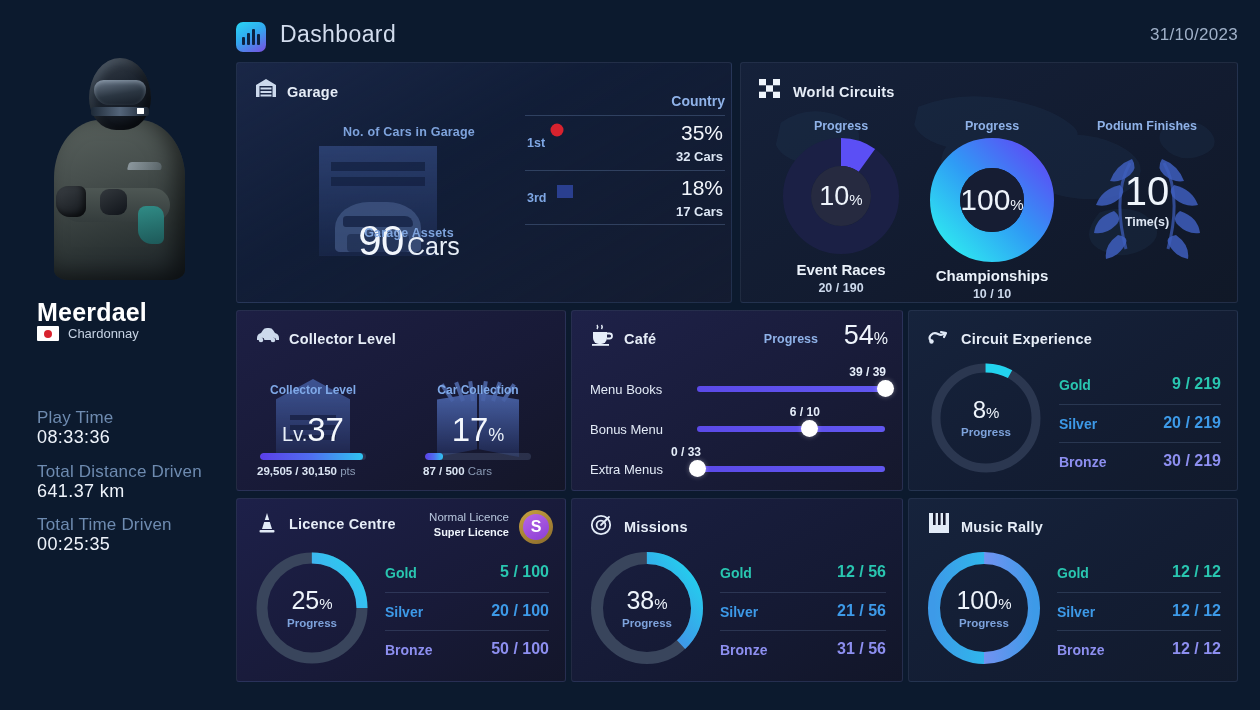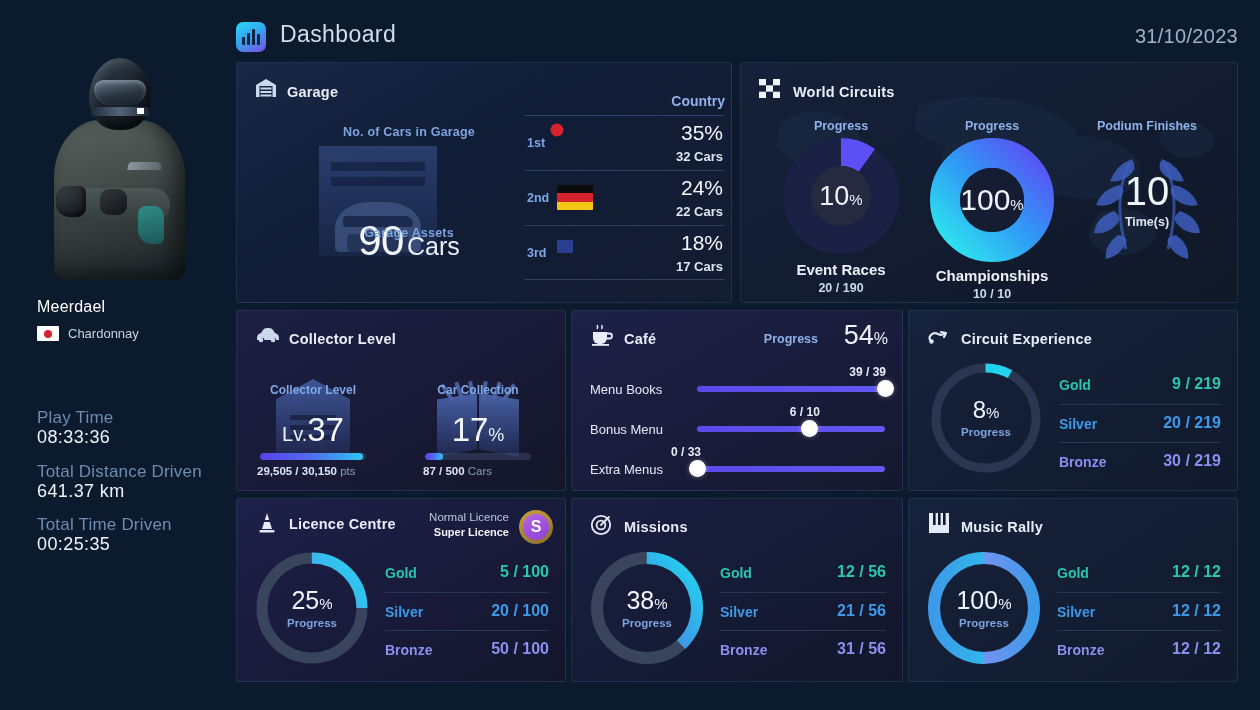--- a/index.html
+++ b/index.html
@@ -23,21 +23,21 @@
   .hdr-icon i:nth-child(1) { height: 8px; }
   .hdr-icon i:nth-child(2) { height: 12px; }
   .hdr-icon i:nth-child(3) { height: 16px; }
   .hdr-icon i:nth-child(4) { height: 11px; }
   .hdr-title {
     position: absolute; left: 280px; top: 21px;
     font-size: 23px; color: #d2dced; font-weight: 400; letter-spacing: .4px;
   }
   .hdr-date {
     position: absolute; right: 22px; top: 25px;
-    font-size: 20px; color: #9fb0c8; letter-spacing: .3px;
+    font-size: 17px; color: #9fb0c8; letter-spacing: .3px;
   }
 
   
   .sidebar { position: absolute; left: 0; top: 0; width: 235px; height: 710px; }
   .avatar { position: absolute; left: 42px; top: 58px; width: 155px; height: 225px; }
   .av-helmet {
     position: absolute; left: 47px; top: 0px; width: 62px; height: 72px;
     background: linear-gradient(160deg,#3a424c 0%, #1d2530 40%, #0f141c 100%);
     border-radius: 50% 50% 44% 44% / 56% 56% 44% 44%;
     box-shadow: inset -5px -6px 12px rgba(0,0,0,.6), inset 4px 4px 9px rgba(170,190,210,.22);
@@ -86,21 +86,21 @@
     background: linear-gradient(170deg,#2f8f89,#1d5b5b);
     border-radius: 8px 10px 6px 14px; opacity: .95;
   }
   .av-logo {
     position: absolute; left: 86px; top: 104px; width: 34px; height: 8px;
     background: linear-gradient(90deg, rgba(210,225,240,.75), rgba(160,180,200,.4));
     border-radius: 4px 8px 2px 2px; transform: skewX(-14deg); opacity: .65;
   }
   .side-name {
     position: absolute; left: 37px; top: 298px;
-    font-size: 16px; font-weight: normal; color: #fff; letter-spacing: .2px;
+    font-size: 25px; font-weight: bold; color: #fff; letter-spacing: .2px;
   }
   .side-team-row { position: absolute; left: 37px; top: 326px; display: flex; align-items: center; gap: 9px; }
   .flag-jp-s { width: 22px; height: 15px; background: #fff; border-radius: 1px; position: relative; display: inline-block; }
   .flag-jp-s::after { content: ""; position: absolute; left: 50%; top: 50%; transform: translate(-50%,-50%); width: 8px; height: 8px; background: #d8222e; border-radius: 50%; }
   .side-team-name { font-size: 13px; color: #c6d3e4; }
   .stat-label { position: absolute; left: 37px; font-size: 17px; color: #6e8bb0; letter-spacing: .2px; }
   .stat-value { position: absolute; left: 37px; font-size: 18px; color: #eef3fa; letter-spacing: .4px; }
 
   
   .panel {
@@ -297,26 +297,20 @@
   </div>
   <div class="g-sub" style="left:57px;top:163px">Garage Assets</div>
 
   <div class="country-head">Country</div>
   <div class="country-table">
     <div class="ctry-row">
       <span class="ctry-rank">1st</span>
       <span class="ctry-flag flag-jp"></span>
       <span class="ctry-pct">35%</span>
       <span class="ctry-cars">32 Cars</span>
-    </div>
-    <div class="ctry-row">
-      <span class="ctry-rank">2nd</span>
-      <span class="ctry-flag flag-de"></span>
-      <span class="ctry-pct">24%</span>
-      <span class="ctry-cars">22 Cars</span>
     </div>
     <div class="ctry-row">
       <span class="ctry-rank">3rd</span>
       <span class="ctry-flag flag-us"></span>
       <span class="ctry-pct">18%</span>
       <span class="ctry-cars">17 Cars</span>
     </div>
   </div>
 </div>
 

